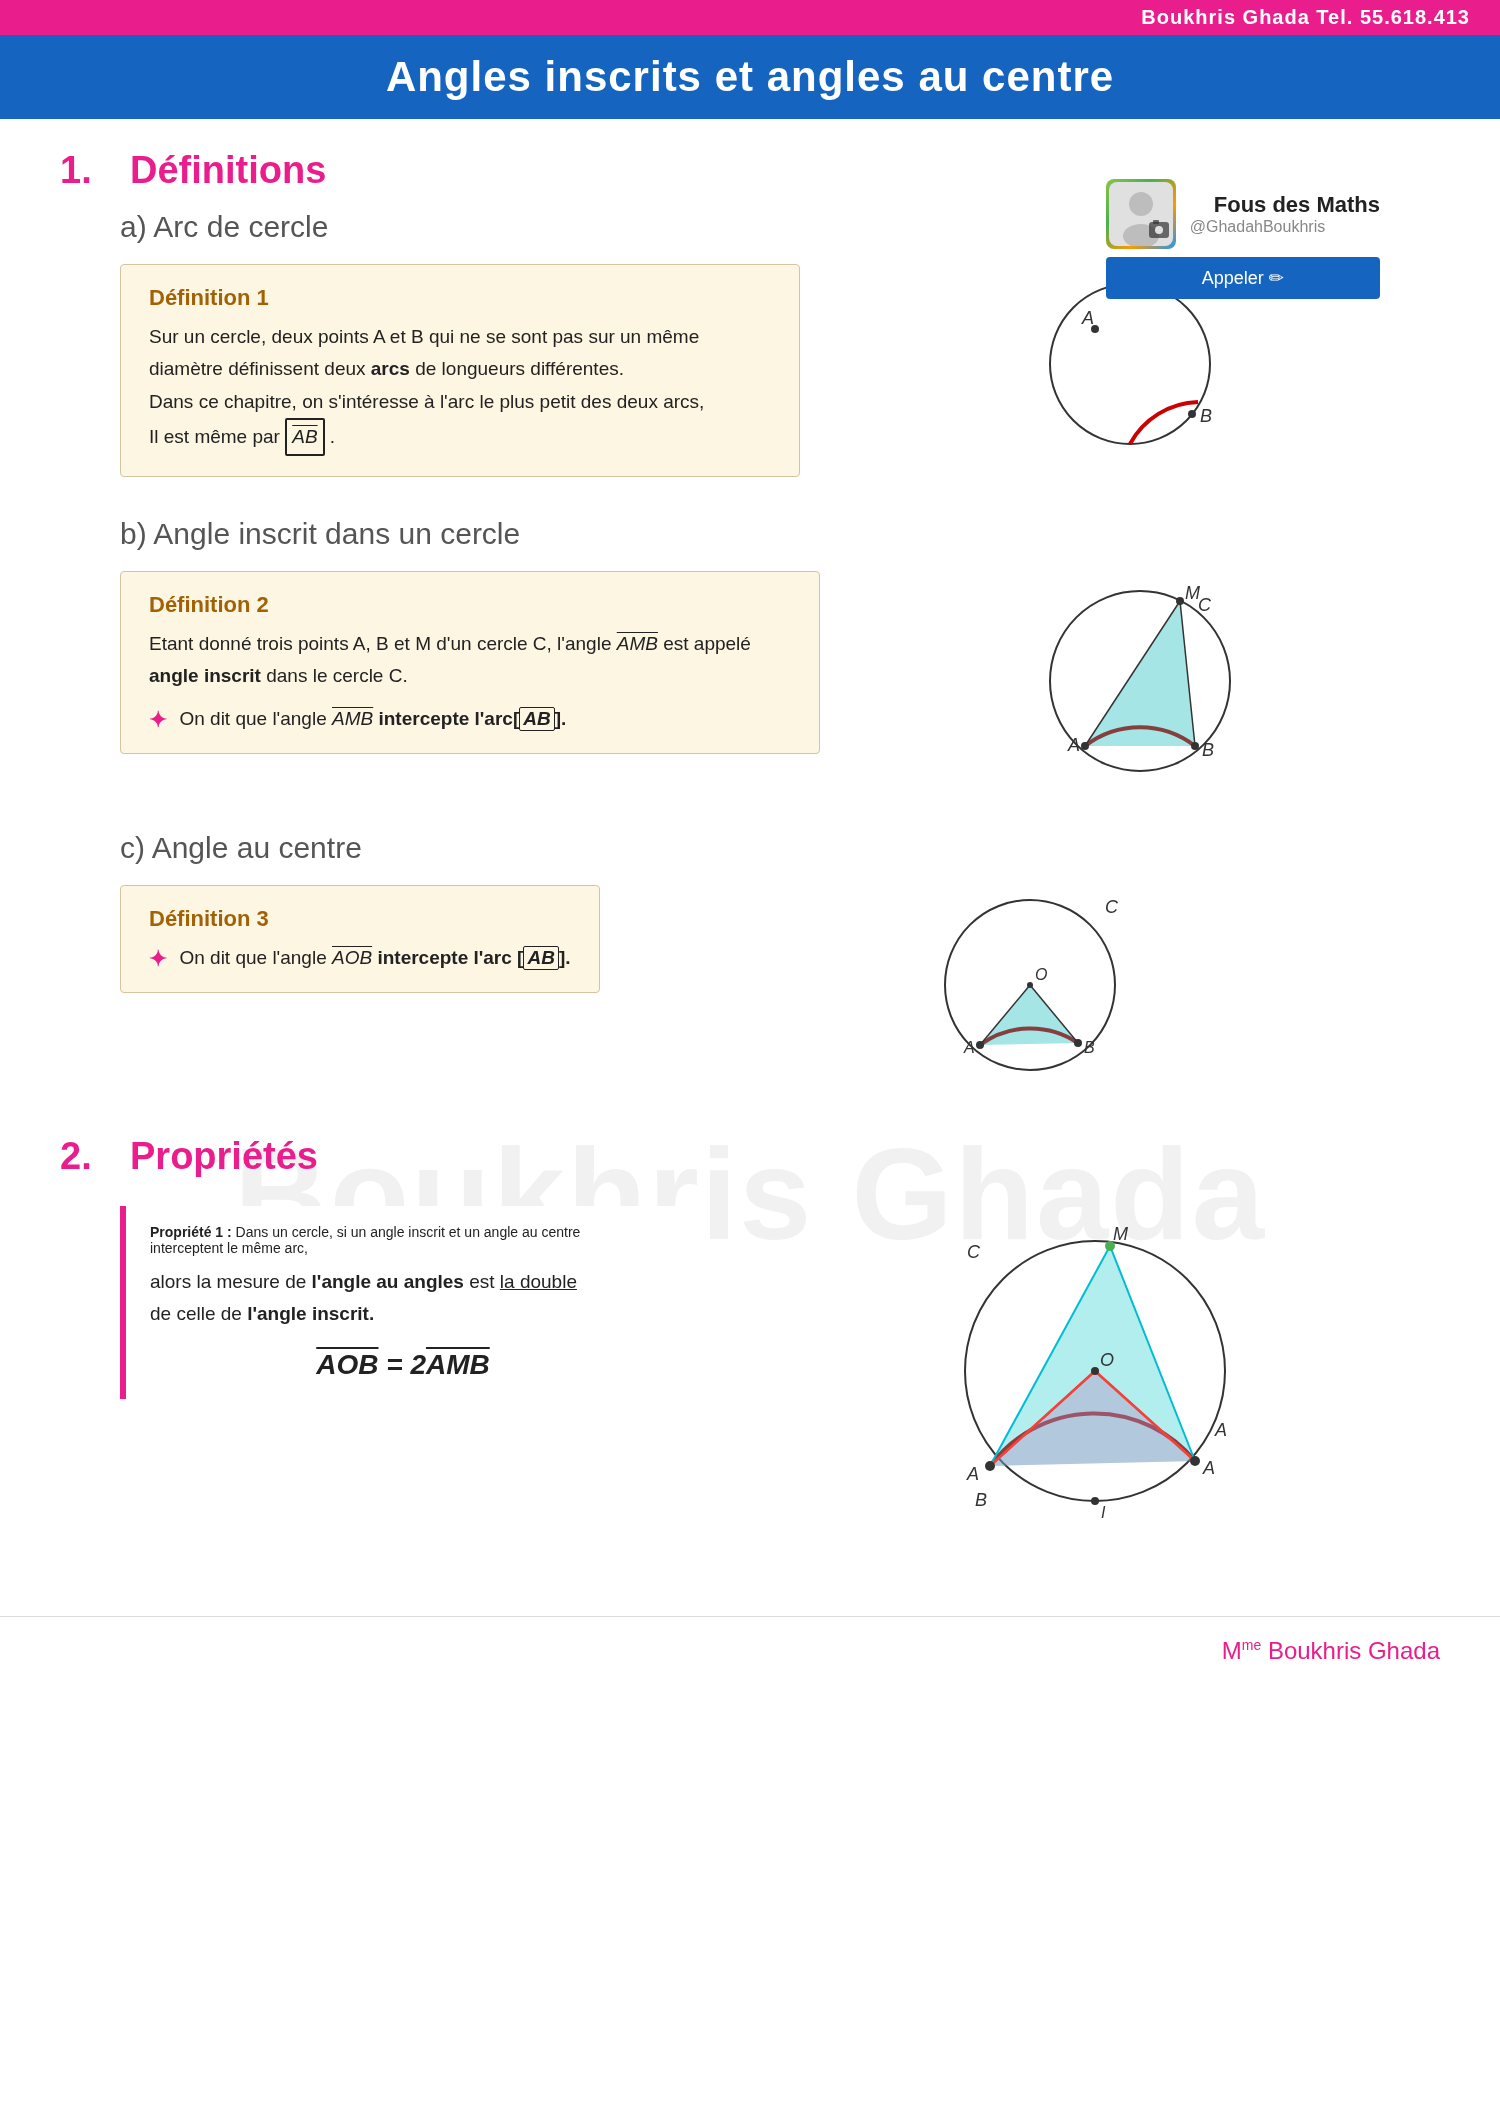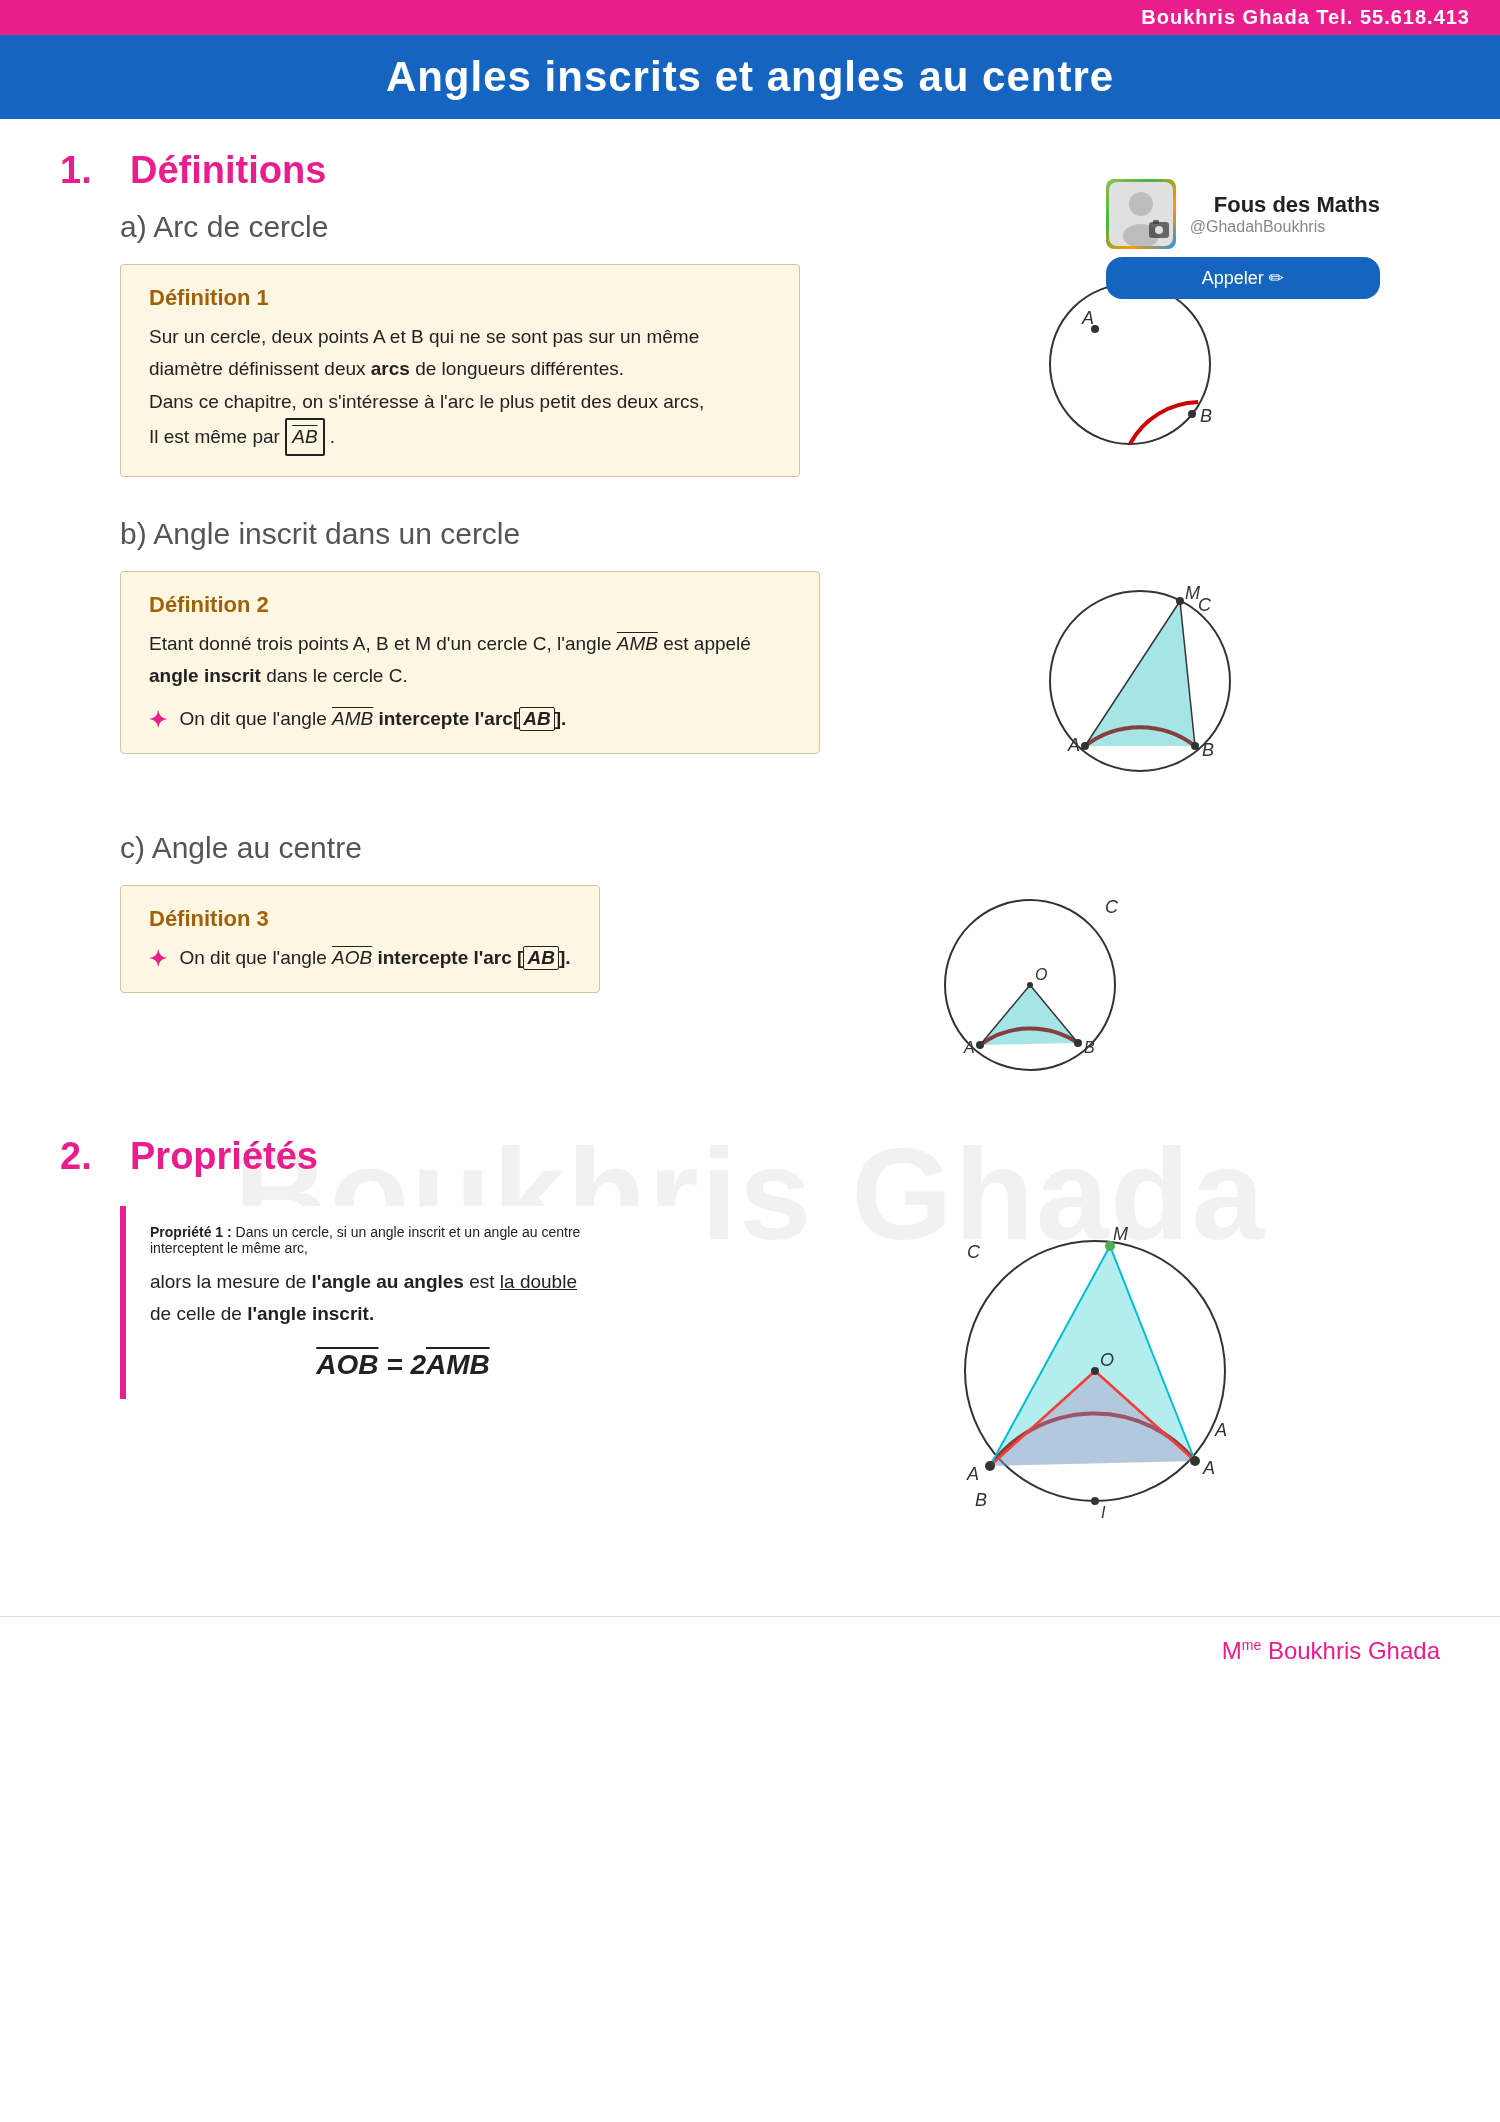--- a/index.html
+++ b/index.html
@@ -175,21 +175,21 @@
       margin-left: 24px;
     }
     .channel-handle {
       font-size: 16px;
       color: #888;
     }
     .call-btn {
       background: #1565c0;
       color: #fff;
       border: none;
-      border-radius: 16px;
+      border-radius: 4px;
       padding: 10px 28px;
       font-size: 18px;
       cursor: pointer;
       width: 100%;
       text-align: center;
       display: flex;
       align-items: center;
       gap: 8px;
       justify-content: center;
     }

